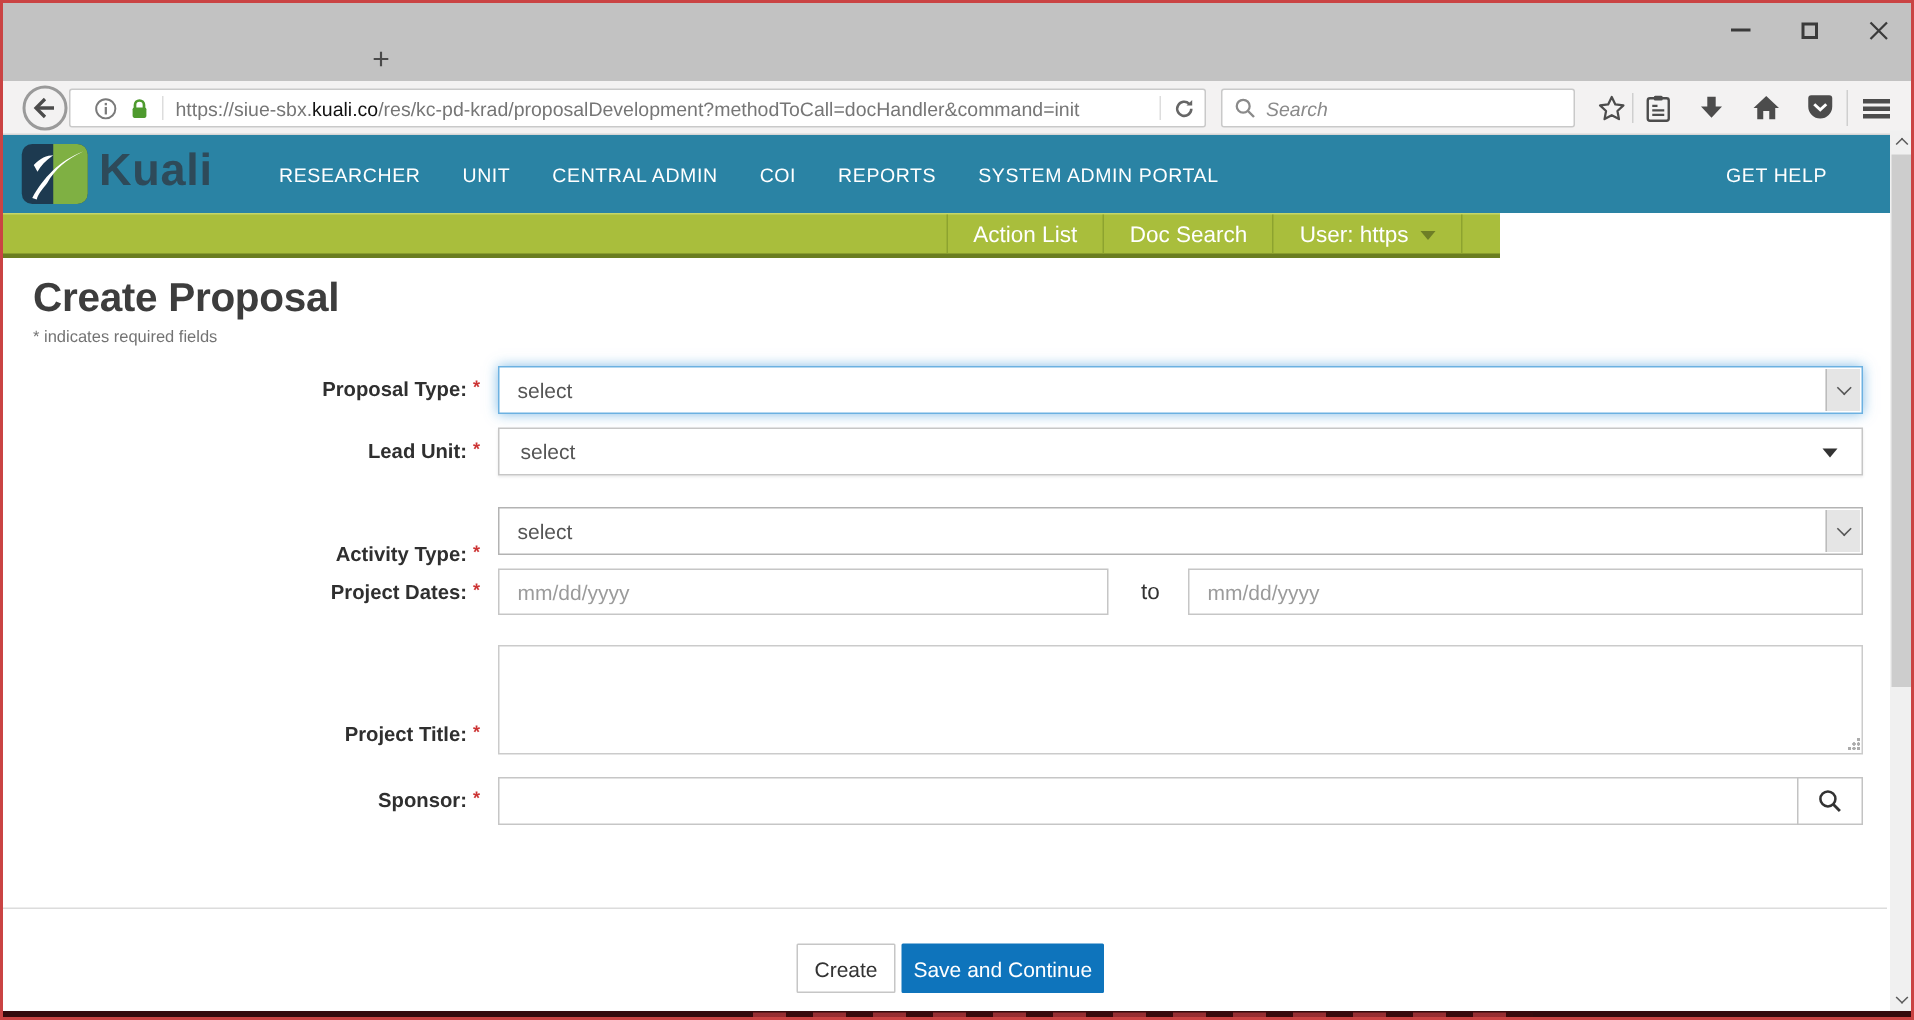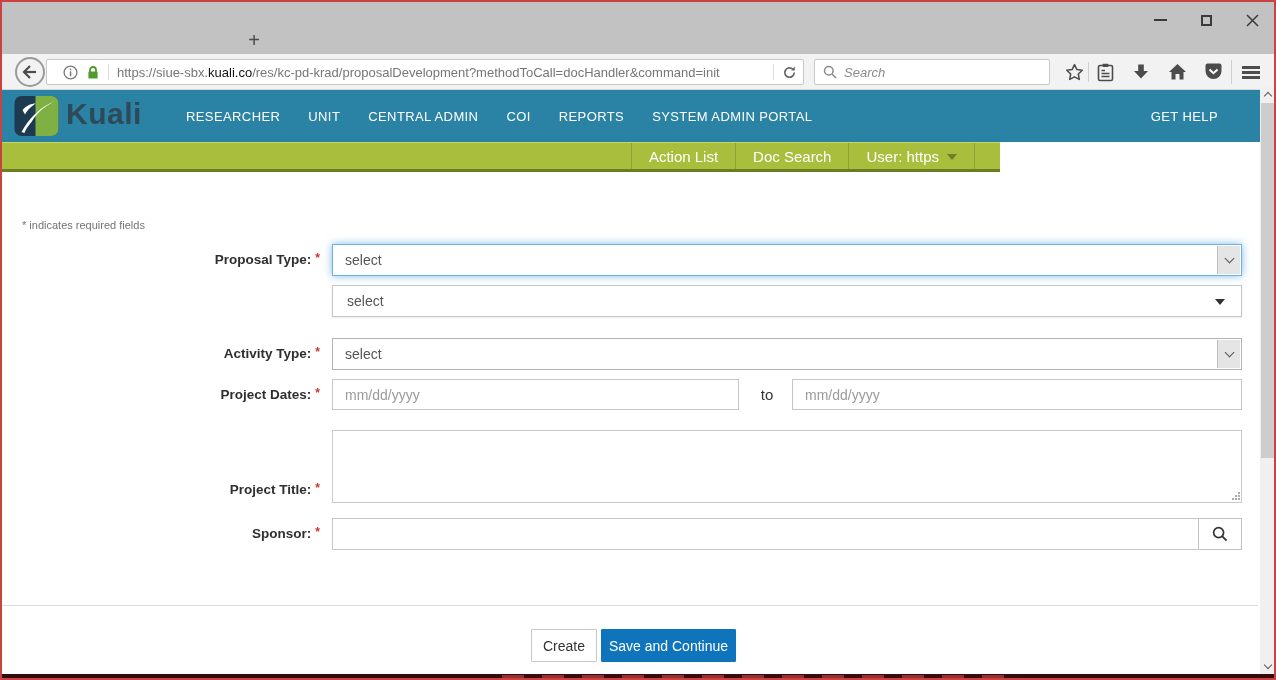--- a/index.html
+++ b/index.html
@@ -247,38 +247,42 @@
       <span>Doc Search</span>
     </div>
     <div class="util-item">
       <span>User: https</span>
       <span class="caret-olive"></span>
     </div>
     <div class="util-end"></div>
   </div>
 
   <div class="content">
+    <div class="page-title">Create Proposal</div>
     <div class="req-note">* indicates required fields</div>
 
     <div class="flabel" style="top:72px; line-height:32px;">
       <span>Proposal Type:</span><span class="req-star">*</span>
     </div>
     <div class="sel sel-focus" style="top:72px;">
       <span class="sel-text">select</span>
       <span class="sel-btn">
           <span class="chev-down"></span>
         </span>
     </div>
 
+    <div class="flabel" style="top:113px; line-height:32px;">
+      <span>Lead Unit:</span><span class="req-star">*</span>
+    </div>
     <div class="dd" style="top:113px;">
       <span class="sel-text">select</span>
       <span class="caret-dark"></span>
     </div>
 
-    <div class="flabel" style="top:166px; line-height:32px;">
+    <div class="flabel" style="top:182px; line-height:32px;">
       <span>Activity Type:</span><span class="req-star">*</span>
     </div>
     <div class="sel" style="top:166px;">
       <span class="sel-text">select</span>
       <span class="sel-btn">
           <span class="chev-down"></span>
         </span>
     </div>
 
     <div class="flabel" style="top:207px; line-height:31px;">

